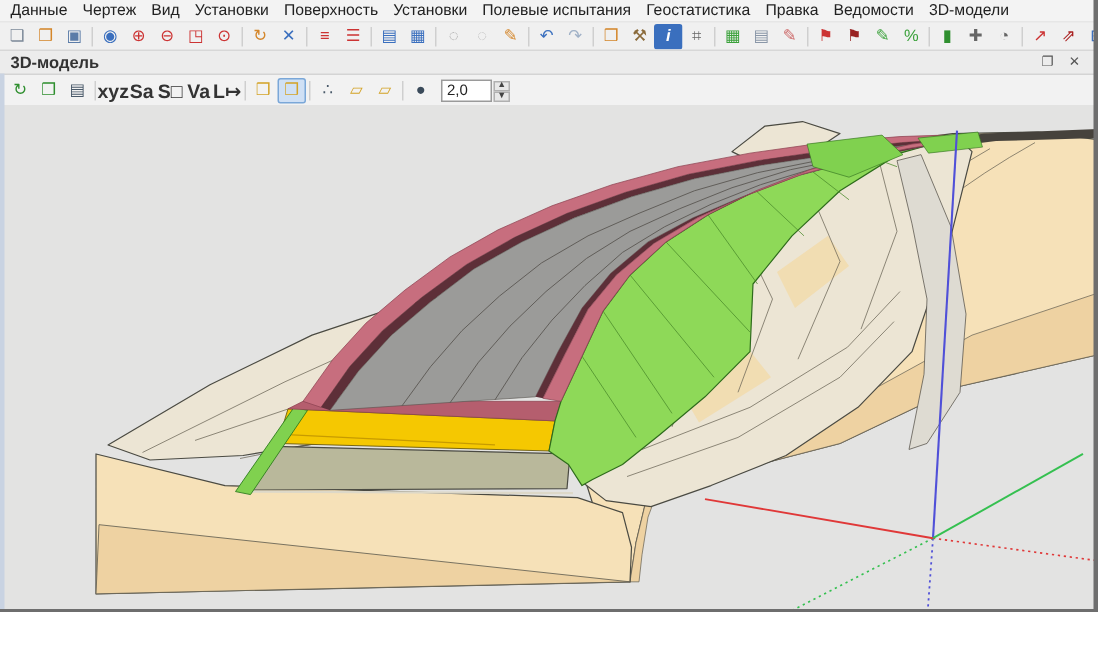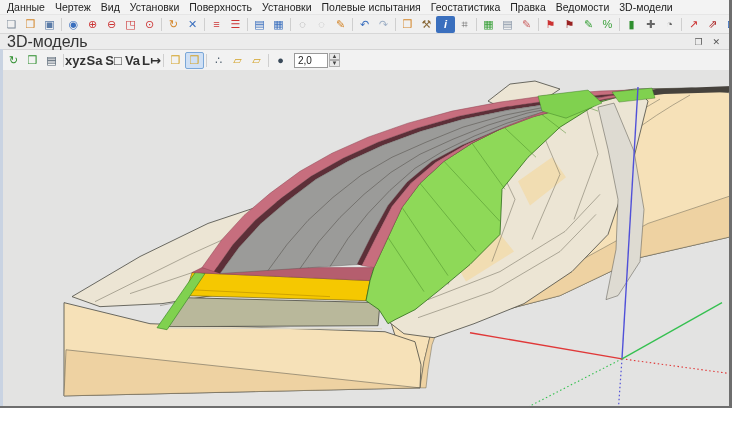--- a/index.html
+++ b/index.html
@@ -6,24 +6,24 @@
   body{font-family:"Liberation Sans","DejaVu Sans",sans-serif;}
   .window{position:relative;width:732px;height:408px;background:#f0f0f0;overflow:hidden;}
   .menubar{height:14px;display:flex;align-items:center;background:#f3f3f3;padding-left:2px;}
   .menu-item{font-size:10.5px;color:#222;padding:0 5px;white-space:nowrap;cursor:default;}
   .toolbar{height:18px;background:#f0f0f0;border-top:1px solid #e6e6e6;border-bottom:1px solid #d7d7d7;display:flex;align-items:center;padding:0 2px;overflow:hidden;}
   .tb-btn{display:inline-flex;align-items:center;justify-content:center;width:17px;height:15px;font-size:11px;line-height:1;border:1px solid transparent;border-radius:2px;flex:0 0 auto;}
   .tb-btn.txt{font-size:13px;font-weight:bold;letter-spacing:0;}
   .tb-btn.pressed{background:#cfe0f5;border-color:#7aa7d8;}
   .tb-sep{width:1px;height:13px;background:#cfcfcf;margin:0 2px;flex:0 0 auto;}
   .panel-title{height:15px;background:#ececec;border-bottom:1px solid #d4d4d4;display:flex;align-items:center;padding:0 7px;}
-  .panel-title-text{font-size:16px;color:#333;flex:1;}
+  .panel-title-text{font-size:11px;color:#333;flex:1;font-weight:bold;}
   .panel-title-btn{font-size:9px;color:#555;padding:0 5px;cursor:default;}
   .panel-toolbar{height:20px;background:#f2f2f2;border-bottom:1px solid #cdcdcd;display:flex;align-items:center;padding:0 4px;}
-  .spinbox{display:inline-flex;align-items:flex-start;margin-left:4px;height:15px;}
+  .spinbox{display:inline-flex;align-items:flex-end;margin-left:4px;height:15px;}
   .spin-val{width:26px;height:13px;background:#fff;border:1px solid #9a9a9a;font-size:10px;color:#222;display:inline-flex;align-items:center;padding:0 3px;}
   .spin-arrows{display:inline-flex;flex-direction:column;margin-left:1px;}
   .spin-arrows span{font-size:6px;line-height:5px;color:#444;width:9px;text-align:center;background:#e8e8e8;border:1px solid #b0b0b0;}
   .viewport{position:absolute;left:0;top:70px;width:732px;height:358px;background:#e3e3e2;}
   .viewport svg{display:block;width:100%;height:100%;}
   .border-left{position:absolute;left:0;top:49px;width:3px;height:381px;background:#c9d3e2;z-index:5;}
   .border-right{position:absolute;right:0;top:0;width:3px;height:430px;background:#6e6e6e;z-index:6;}
   .border-bottom{position:absolute;left:0;bottom:0;width:732px;height:2px;background:#6e6e6e;z-index:6;}
   .outline{stroke:#4a4a42;stroke-width:0.8;stroke-linejoin:round;}
   .thin{stroke:#6b6657;stroke-width:0.5;fill:none;}

